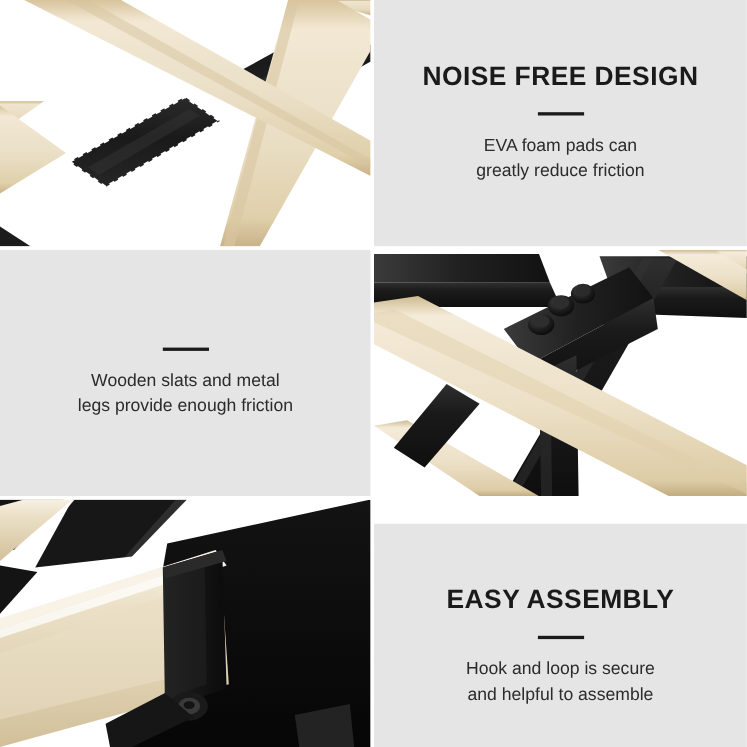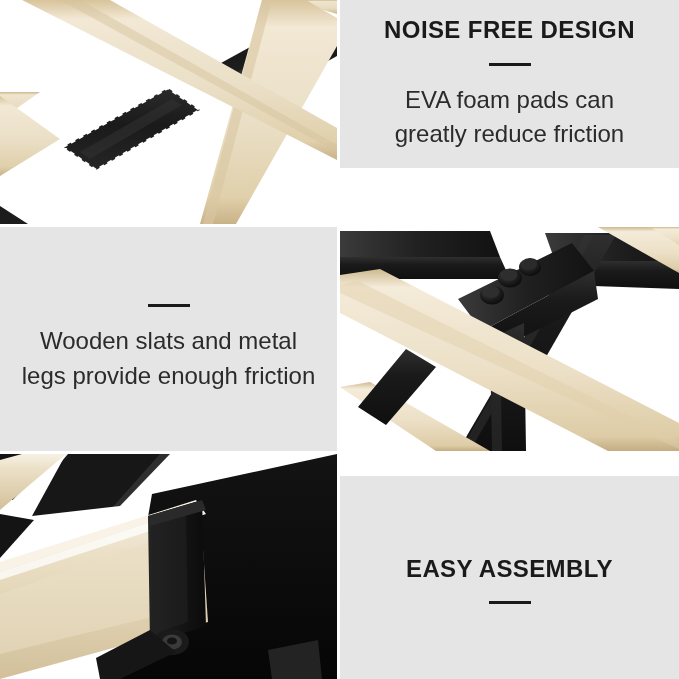--- a/index.html
+++ b/index.html
@@ -17,21 +17,21 @@
     background: #ffffff;
     overflow: hidden;
   }
 
   
   .panel {
     position: absolute;
     overflow: hidden;
   }
   .p-tl { left: 0px;   top: 0px;   width: 337px; height: 224px; }
-  .p-tr { left: 340px; top: 0px;   width: 339px; height: 168px; }
+  .p-tr { left: 340px; top: 0px;   width: 339px; height: 224px; }
   .p-ml { left: 0px;   top: 227px; width: 337px; height: 224px; }
   .p-mr { left: 340px; top: 227px; width: 339px; height: 224px; }
   .p-bl { left: 0px;   top: 454px; width: 337px; height: 225px; }
   .p-br { left: 340px; top: 476px; width: 339px; height: 225px; }
 
   
   .textcard {
     background: #e5e5e5;
     width: 100%;
     height: 100%;
@@ -52,21 +52,21 @@
     margin: 0;
     white-space: nowrap;
   }
   .card-rule {
     width: 42px;
     height: 3px;
     background: #1a1a1a;
     margin: 19px 0 17px 0;
   }
   .card-body {
-    font-size: 24px;
+    font-size: 16px;
     font-weight: normal;
     color: #2b2b2b;
     text-align: center;
     line-height: 1.42;
     margin: 0;
     white-space: pre-line;
   }
 
   
   .photo {
@@ -316,16 +316,18 @@
 
         <polygon points="268,196 318,186 322,225 272,225" fill="#2a2a2a" opacity="0.8"></polygon>
       </svg>
     </div>
   </div>
 
   <div class="panel p-br">
     <div class="textcard">
       <h2 class="card-title">EASY ASSEMBLY</h2>
       <div class="card-rule"></div>
+      <p class="card-body">Hook and loop is secure
+and helpful to assemble</p>
     </div>
   </div>
 
 </div>
 
 </body></html>

